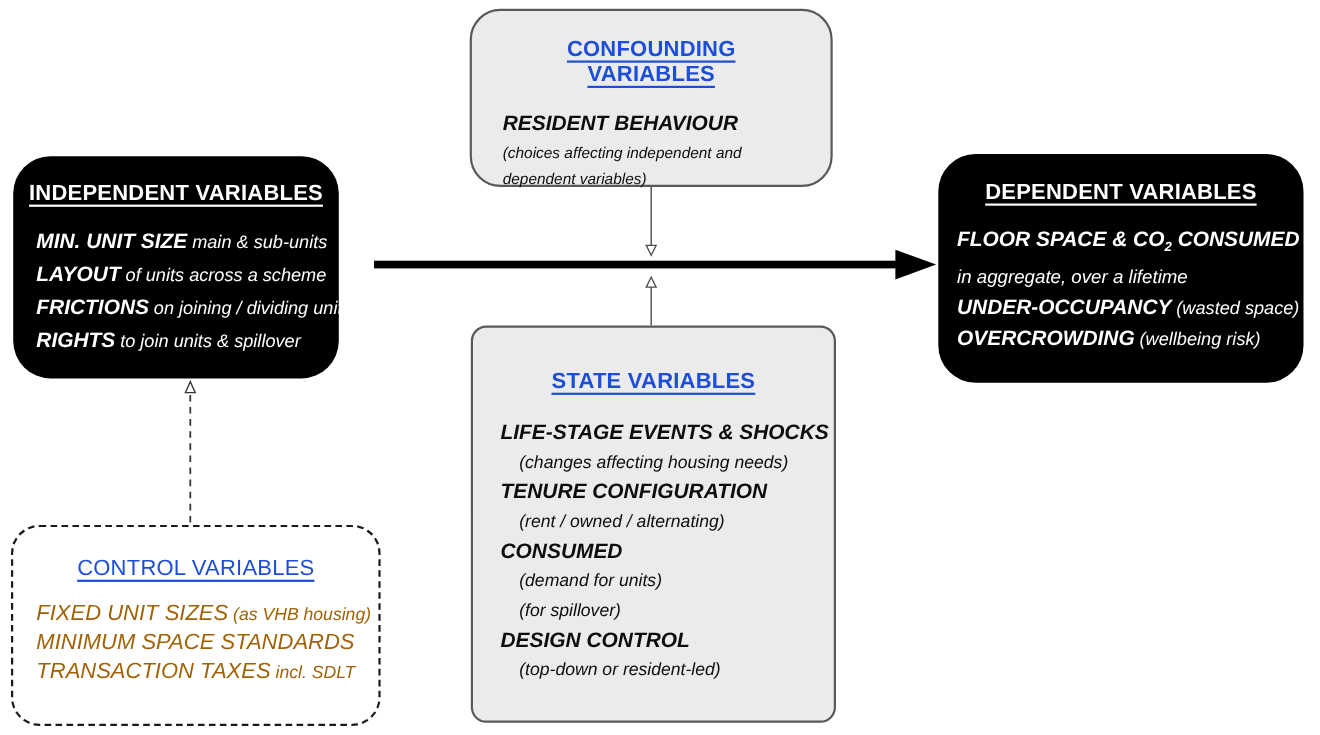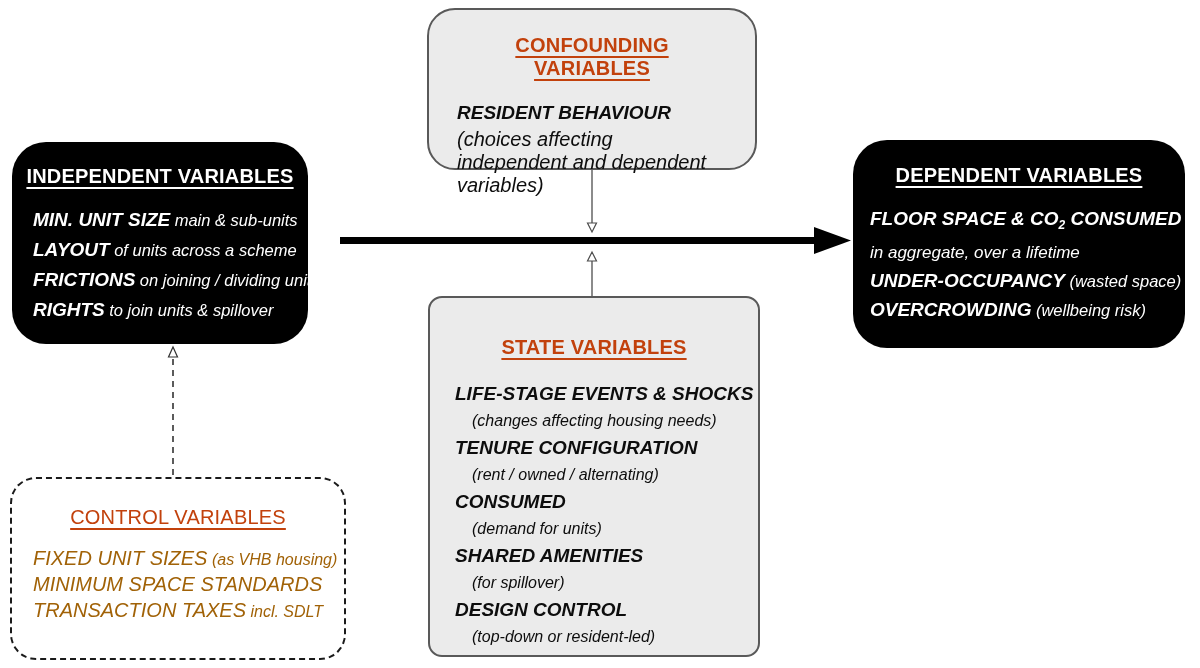--- a/index.html
+++ b/index.html
@@ -24,29 +24,29 @@
     border:2px dashed #1a1a1a;
   }
   .box-title{
     font-weight:bold;
     font-size:20px;
     letter-spacing:0.2px;
     text-align:center;
     text-decoration:underline;
     text-underline-offset:4px;
     text-decoration-thickness:2px;
-    color:#c2410c;
+    color:#1d4ed8;
   }
   .box-black .box-title{color:#ffffff;}
   .title-regular{font-weight:normal;}
   .kw{font-style:italic;font-weight:bold;font-size:19px;}
   .kd{font-style:italic;font-weight:normal;font-size:16.5px;}
   .items-black{line-height:29px;white-space:nowrap;}
   .conf-term{font-style:italic;font-weight:bold;font-size:19px;color:#0d0d0d;}
-  .conf-cap{font-style:italic;font-size:20px;color:#0d0d0d;line-height:23px;margin-top:4px;}
+  .conf-cap{font-style:italic;font-size:14px;color:#0d0d0d;line-height:23px;margin-top:4px;}
   .state-items{line-height:27px;color:#0d0d0d;}
   .state-term{font-style:italic;font-weight:bold;font-size:19px;white-space:nowrap;}
   .state-cap{font-style:italic;font-size:16px;padding-left:17px;white-space:nowrap;}
   .ctrl-items{line-height:24px;color:#a16207;white-space:nowrap;}
   .ctrl-term{font-style:italic;font-size:20px;}
   .ctrl-detail{font-style:italic;font-size:16px;}
   sub.co2{font-size:12px;vertical-align:-4px;font-style:italic;font-weight:bold;}
   #arrow-layer{position:absolute;top:0;left:0;pointer-events:none;}
 </style>
 </head>
@@ -107,21 +107,20 @@
 
   <div class="box box-gray" style="left:428px;top:296px;width:332px;height:361px;border-radius:14px;padding:38px 0 0 0;">
     <div class="box-title">STATE VARIABLES</div>
     <div class="state-items" style="margin:21px 0 0 25px;">
       <div class="state-term">LIFE-STAGE EVENTS &amp; SHOCKS</div>
       <div class="state-cap">(changes affecting housing needs)</div>
       <div class="state-term">TENURE CONFIGURATION</div>
       <div class="state-cap">(rent / owned / alternating)</div>
       <div class="state-term">CONSUMED</div>
       <div class="state-cap">(demand for units)</div>
-      <div class="state-term">SHARED AMENITIES</div>
       <div class="state-cap">(for spillover)</div>
       <div class="state-term">DESIGN CONTROL</div>
       <div class="state-cap">(top-down or resident-led)</div>
     </div>
   </div>
 
   <div class="box box-dashed" style="left:10px;top:477px;width:336px;height:183px;border-radius:26px;padding:27px 0 0 0;">
     <div class="box-title title-regular">CONTROL VARIABLES</div>
     <div class="ctrl-items" style="margin:17px 0 0 21px;">
       <div><span class="ctrl-term">FIXED UNIT SIZES</span> <span class="ctrl-detail">(as VHB housing)</span></div>

